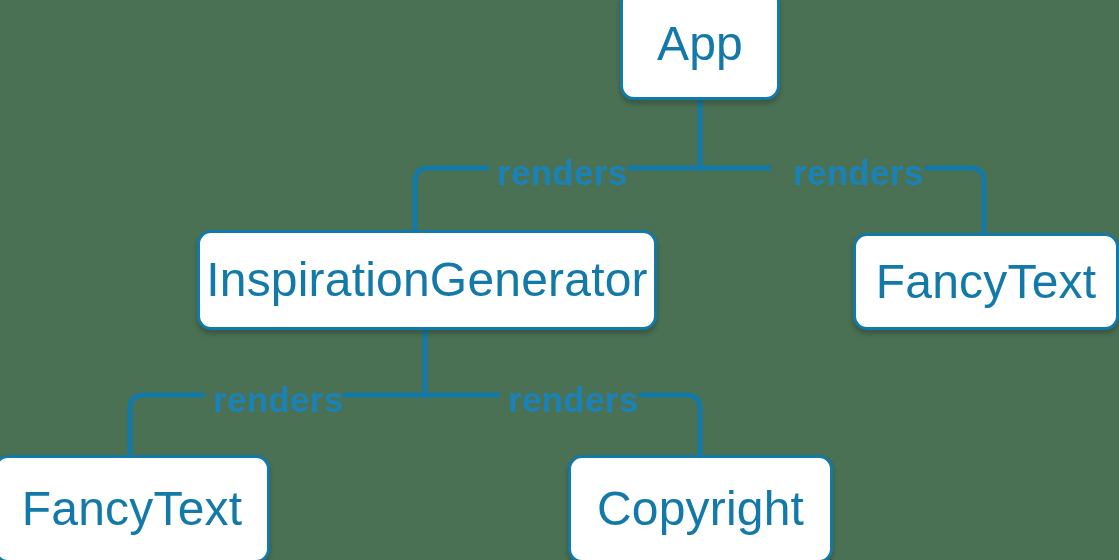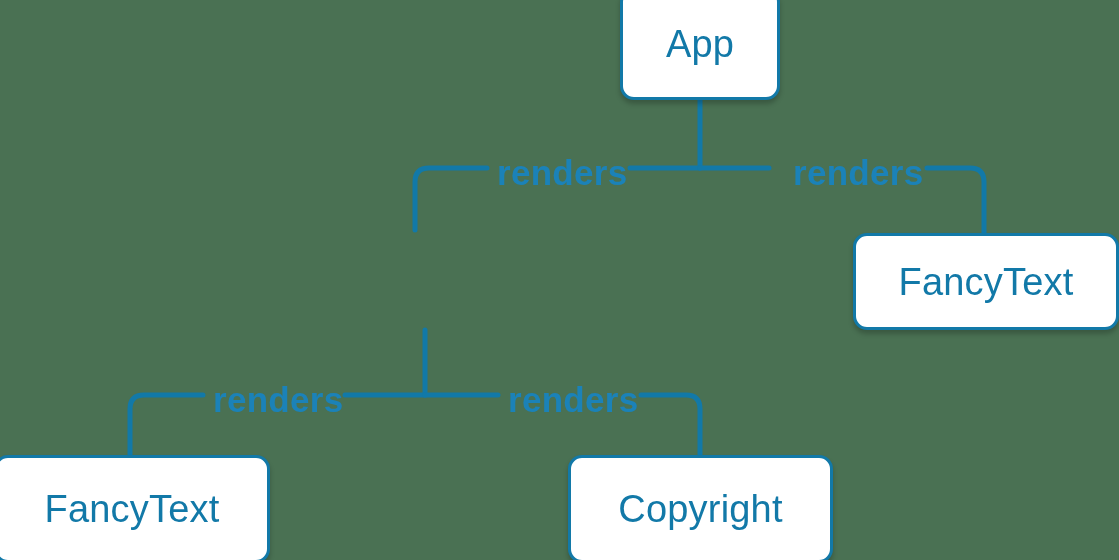--- a/index.html
+++ b/index.html
@@ -33,21 +33,21 @@
     border: 3px solid #1279a8;
     border-radius: 14px;
     display: flex;
     align-items: center;
     justify-content: center;
     box-shadow: 0 4px 5px rgba(0,0,0,0.22);
     z-index: 2;
   }
   .node-label {
     color: #1279a8;
-    font-size: 38px;
+    font-size: 48px;
     font-weight: 400;
     letter-spacing: 0.2px;
     white-space: nowrap;
     line-height: 1;
   }
   .node-app        { left: 620px; top: -12px;  width: 160px; height: 112px; }
   .node-inspgen    { left: 197px; top: 230px;  width: 460px; height: 100px; }
   .node-fancy-right{ left: 853px; top: 233px;  width: 266px; height: 97px;  border-right-width: 3px; }
   .node-fancy-bot  { left: -6px;  top: 455px;  width: 276px; height: 108px; }
   .node-copyright  { left: 568px; top: 455px;  width: 265px; height: 108px; }
@@ -88,20 +88,23 @@
              Q 130 395 130 409 L 130 455"></path>
 
     <path d="M 425 395 L 498 395 M 641 395 L 686 395
              Q 700 395 700 409 L 700 455"></path>
   </svg>
 
   <div class="node node-app">
     <span class="node-label">App</span>
   </div>
 
+  <div class="node node-inspgen">
+    <span class="node-label">InspirationGenerator</span>
+  </div>
 
   <div class="node node-fancy-right">
     <span class="node-label">FancyText</span>
   </div>
 
   <div class="node node-fancy-bot">
     <span class="node-label">FancyText</span>
   </div>
 
   <div class="node node-copyright">

